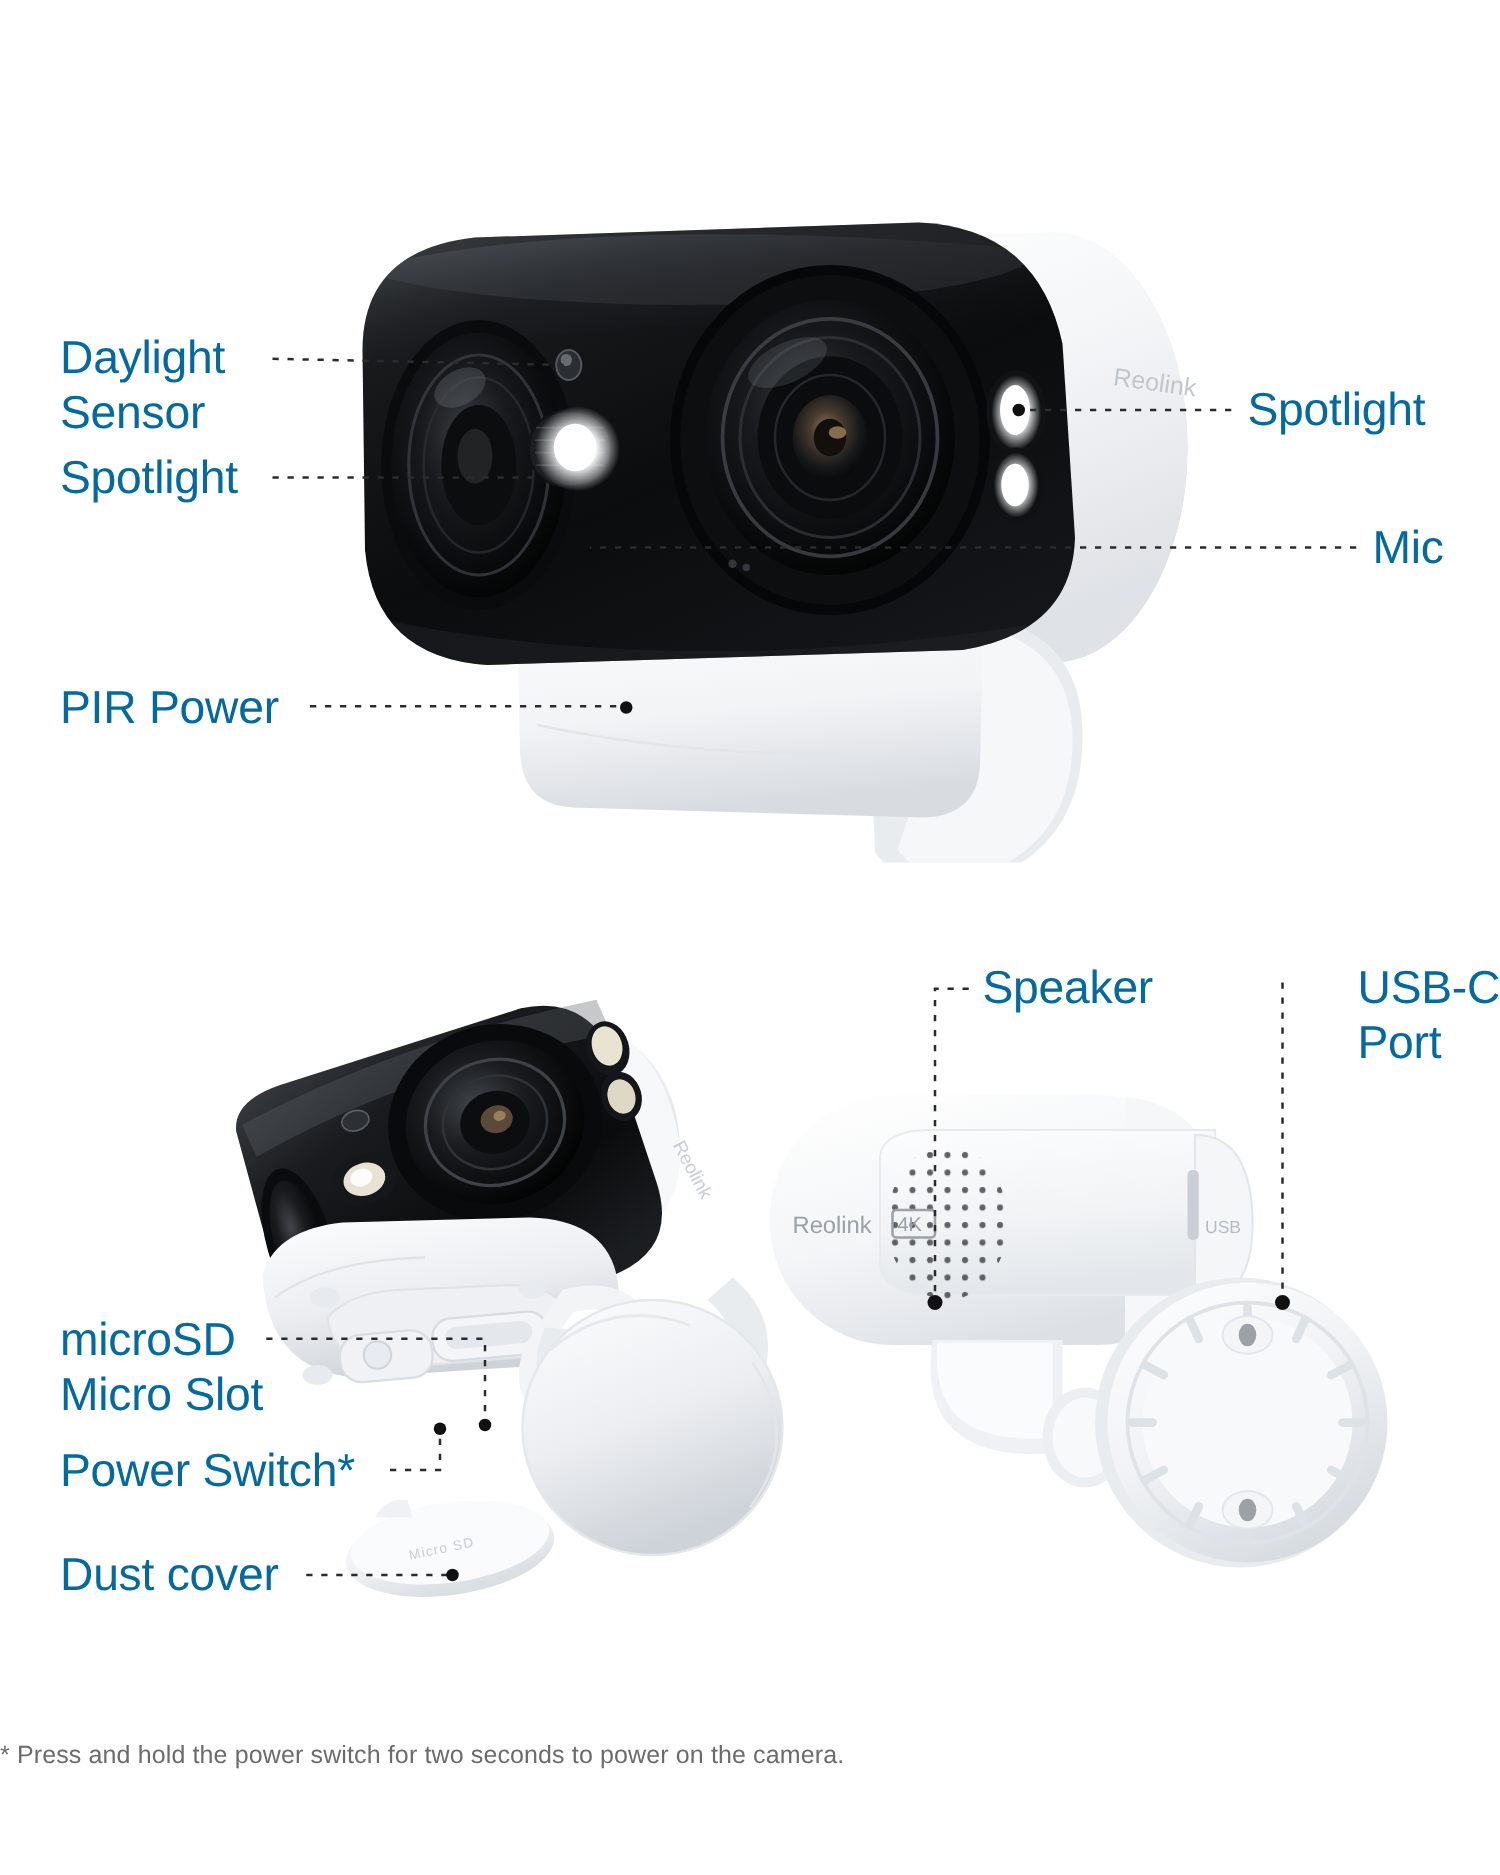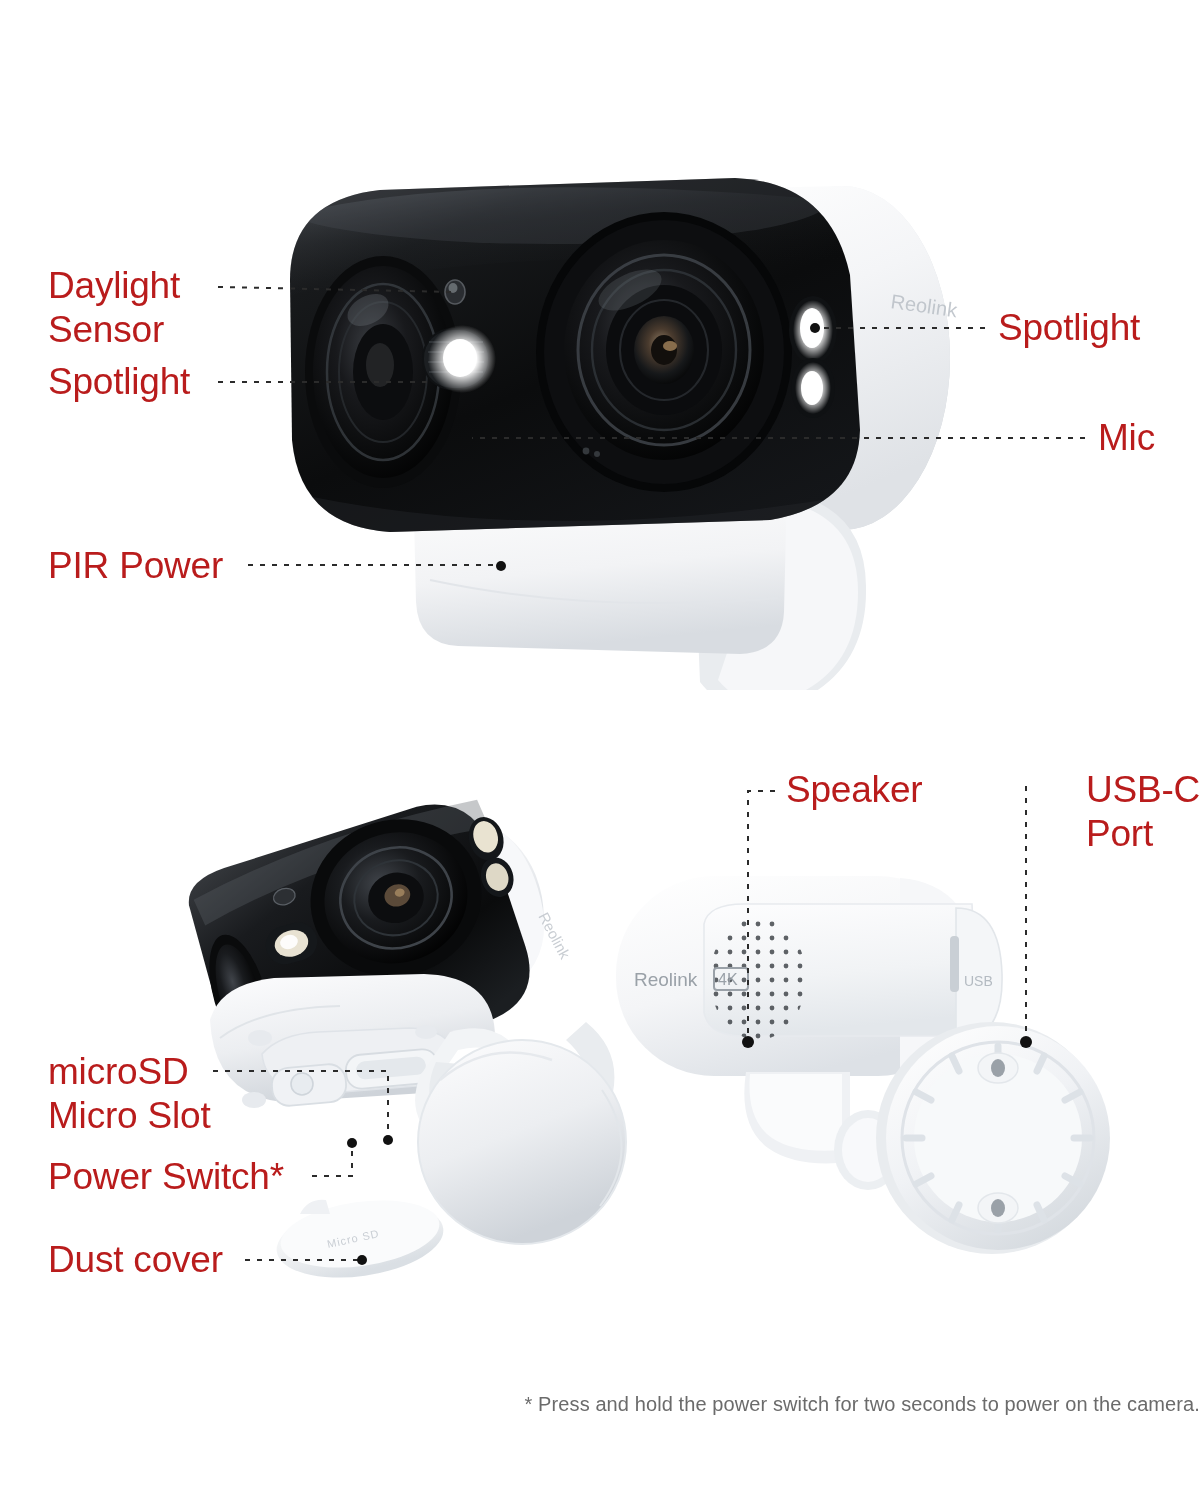--- a/index.html
+++ b/index.html
@@ -16,30 +16,30 @@
   #stage {
     position: absolute;
     left: 0; top: 0;
     width: 1200px; height: 1500px;
   }
   .callout {
     position: absolute;
     font-family: "Liberation Sans", sans-serif;
     font-size: 37px;
     line-height: 44px;
-    color: #b91c1c;
+    color: #0369a1;
     letter-spacing: -0.2px;
     white-space: pre;
     font-weight: 400;
   }
   .footnote {
     position: absolute;
     left: 0; top: 1393px;
     width: 1200px;
-    text-align: right;
+    text-align: left;
     font-size: 20px;
     color: #6b6b6b;
     letter-spacing: 0.1px;
     font-family: "Liberation Sans", sans-serif;
   }
   svg { display: block; }
   .leaders { position: absolute; left: 0; top: 0; pointer-events: none; }
 </style>
 </head>
 <body>

